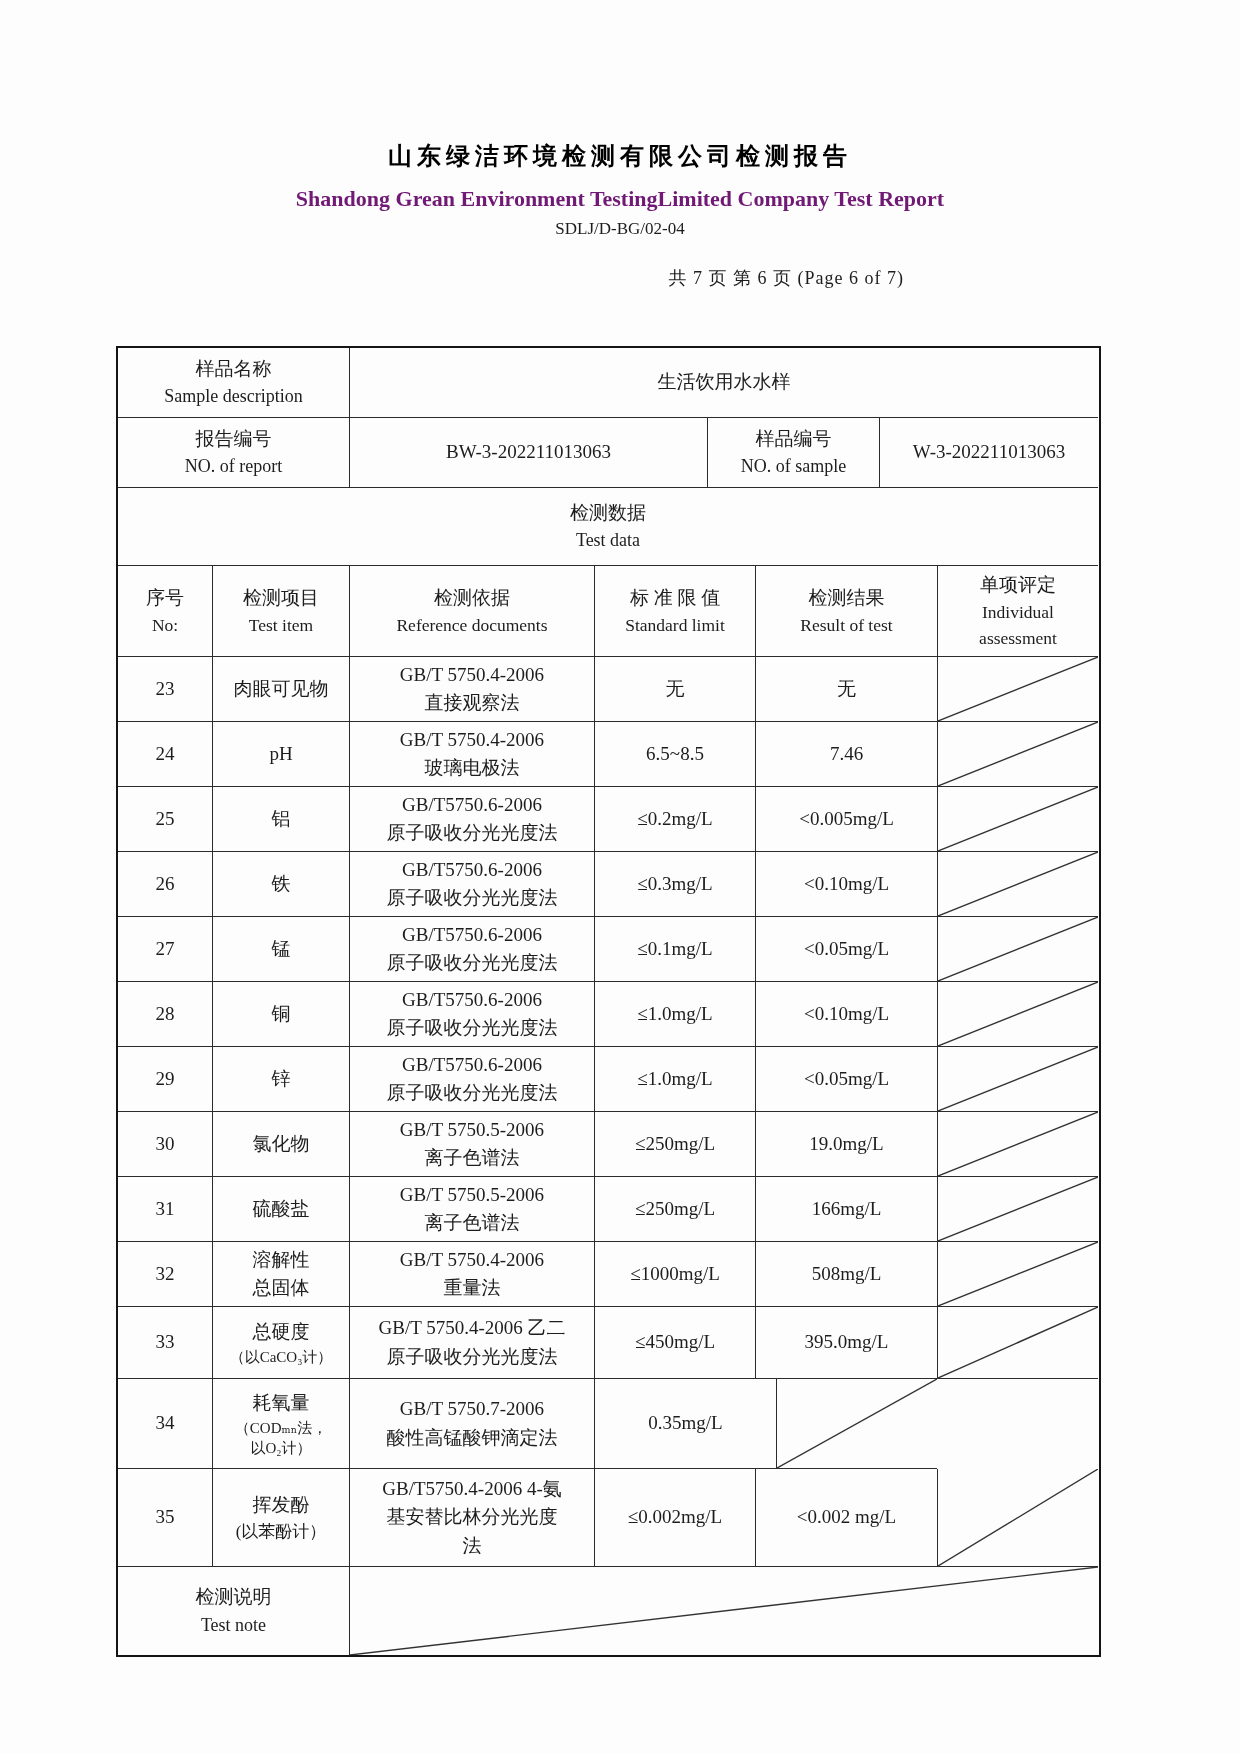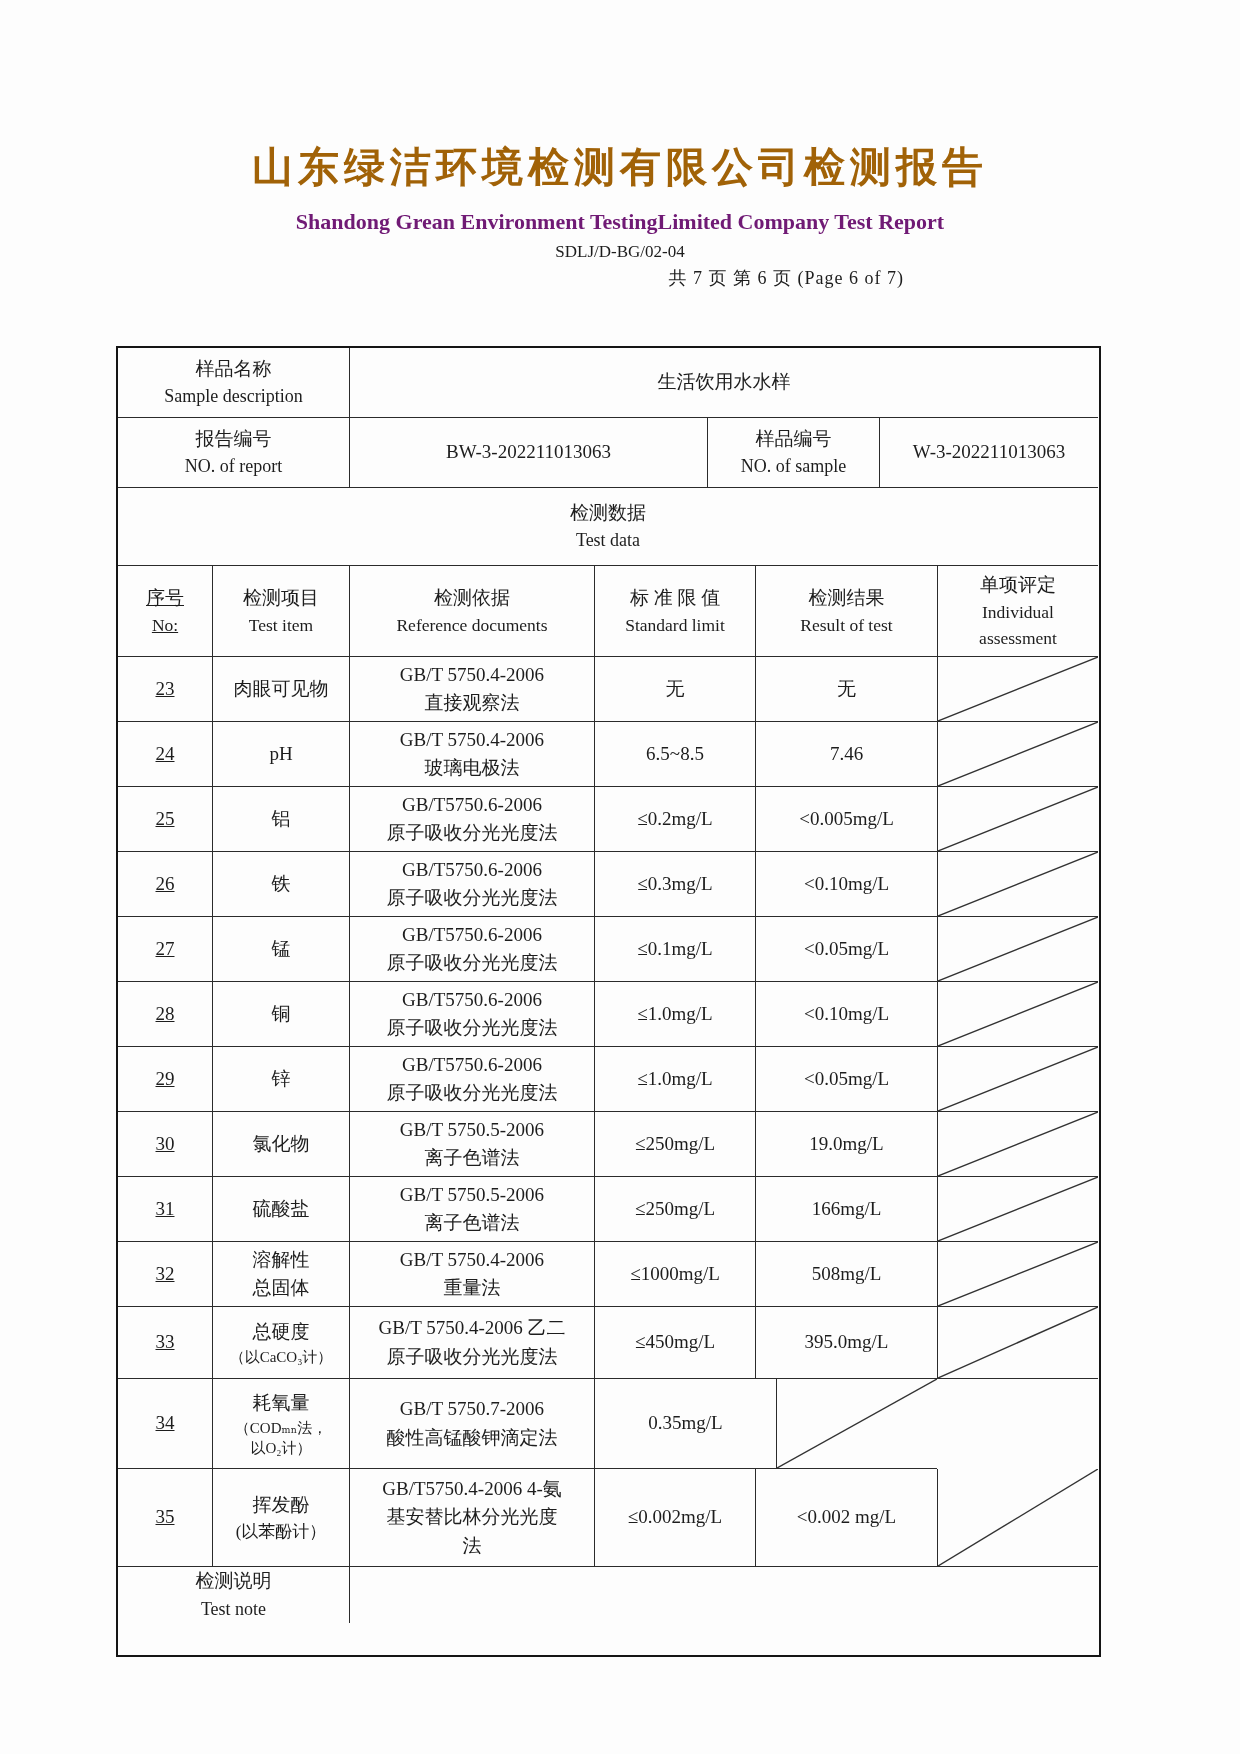--- a/index.html
+++ b/index.html
@@ -12,24 +12,24 @@
     width:1240px; height:1754px;
     margin:0 auto;
     background:#fdfdfd;
     color:#1d1d1d;
     overflow:hidden;
   }
   
   .title-cn {
     padding-top:140px;
     text-align:center;
-    font-size:41px;
+    font-size:24px;
     font-weight:600;
     letter-spacing:5px;
-    color:#a16207;
+    color:#000000;
   }
   .title-en {
     margin-top:14px;
     text-align:center;
     font-size:22px;
     font-weight:700;
     color:#701a75;
   }
   .doc-code {
     margin-top:7px;
@@ -76,31 +76,31 @@
   .w-wide   { width:748px; }
   .w-repno  { width:358px; }
   .w-samplbl{ width:172px; }
   .w-sampno { width:218px; }
   .r-section { height:78px; }
   .w-full { width:980px; }
   
   .r-cols { height:91px; }
   .r-cols .td { font-size:19px; }
   .r-cols .en { font-size:17.5px; }
-  .c1 { width:95px;text-decoration:underline; }
+  .c1 { width:95px; }
   .c2 { width:137px; }
   .c3 { width:245px; }
   .c4 { width:161px; }
   .c5 { width:182px; }
   .c6 { width:160px; }
   .r-data { height:65px; }
   .r-33 { height:72px; }
   .r-34 { height:90px; }
   .r-35 { height:98px; }
-  .r-note { height:88px;flex-direction:column; }
+  .r-note { height:88px; }
   .w-noteval { width:748px; }
   .diag { position:absolute; left:0; top:0; width:100%; height:100%; }
   .diag line { stroke:#333; stroke-width:1.4; vector-effect:non-scaling-stroke; }
 </style>
 </head>
 <body>
 
 <div class="page">
 
   <div class="title-cn">山东绿洁环境检测有限公司检测报告</div>

